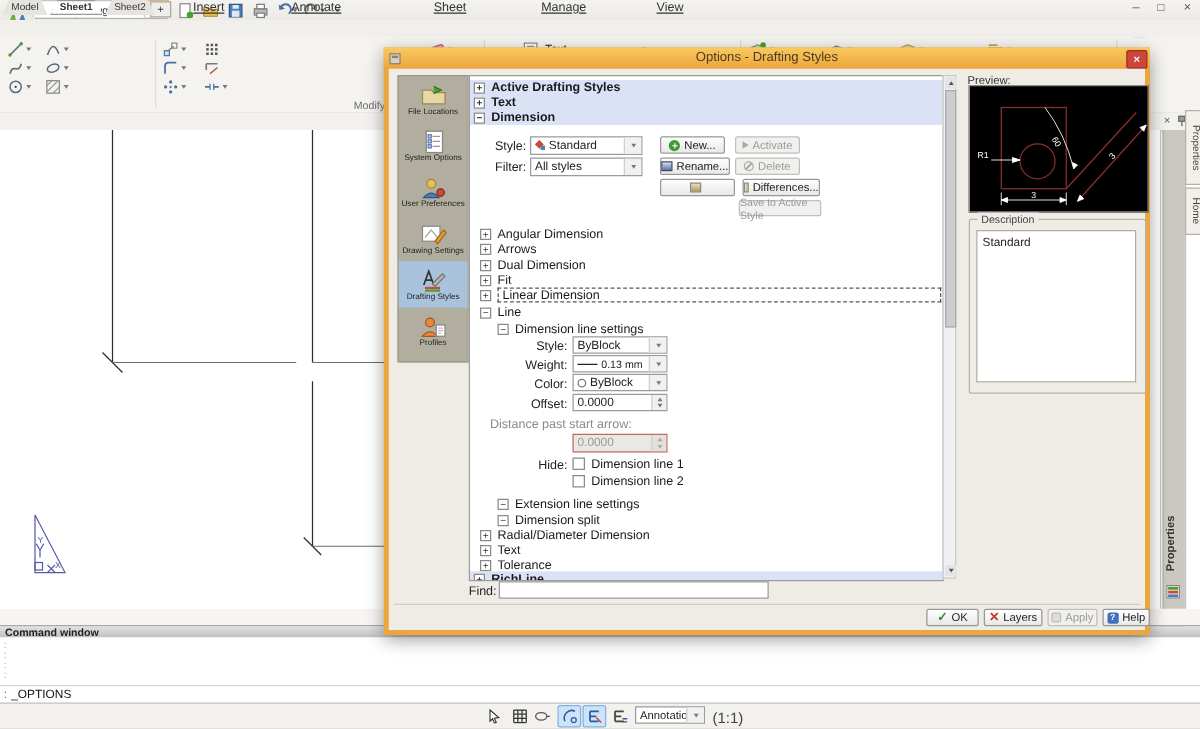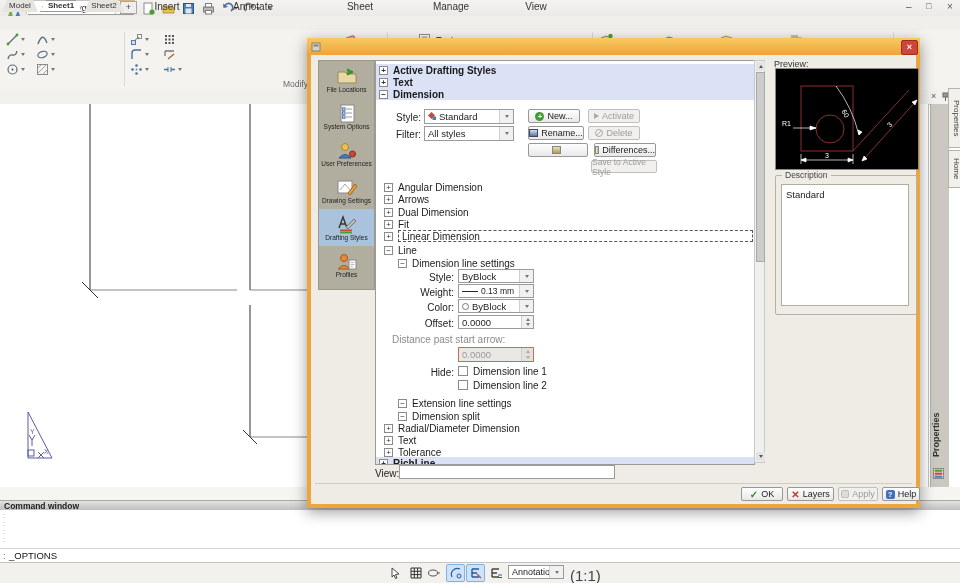--- a/index.html
+++ b/index.html
@@ -4,21 +4,21 @@
 <style>
   html,body{margin:0;padding:0;background:#888;}
   #app{position:relative;width:960px;height:583px;overflow:hidden;background:#ffffff;
        font-family:"Liberation Sans",sans-serif;font-size:10px;color:#222;-webkit-font-smoothing:antialiased;}
   .a{position:absolute;}
   .tt{white-space:nowrap;}
   
   #titlebar{left:0;top:0;width:960px;height:16px;background:linear-gradient(#f4f3f1,#eceae7);}
   #titletext{left:0;top:2px;width:960px;text-align:center;font-size:10.5px;color:#555;}
   #tabrow{left:0;top:16px;width:960px;height:14px;background:#f1efec;}
-  .rtab{position:absolute;top:0;height:13px;line-height:13px;text-align:center;font-size:10px;color:#333;}
+  .rtab{position:absolute;top:0;height:13px;line-height:13px;text-align:center;font-size:10px;color:#333;text-decoration:underline;}
   .rtab.active{background:#fbfaf8;border:1px solid #d9b27c;border-bottom:none;font-weight:bold;}
   #ribbon{left:0;top:30px;width:960px;height:60px;background:#f4f3f0;border-bottom:1px solid #d2d0cc;}
   .gdiv{position:absolute;top:2px;width:1px;height:54px;background:#dddbd7;}
   .glabel{position:absolute;top:49px;font-size:8.5px;color:#6b6b6b;text-align:center;}
   .icell{position:absolute;height:13px;display:flex;align-items:center;gap:2px;}
   .mi{width:13px;height:13px;display:block;}
   .trism{width:0;height:0;border-left:2.5px solid transparent;border-right:2.5px solid transparent;border-top:3.5px solid #777;}
   #docbar{left:0;top:90px;width:948px;height:14px;background:#f2f1ee;border-bottom:1px solid #c8c6c2;}
   #doctab{left:26px;top:0px;width:88px;height:13px;background:#ffffff;border:1px solid #c8c6c2;border-bottom:none;
           display:flex;align-items:center;justify-content:center;gap:6px;font-size:8.5px;}
@@ -453,28 +453,29 @@
         <path d="M2,2 H9 M2,6 H7 M2,10 H9 M2,2 V10" stroke="#444" stroke-width="1.4"></path>
         <path d="M8,8 H12 M8,10.5 H12" stroke="#2a5aa0" stroke-width="1.1"></path>
       </svg>
   </div>
   <div class="a combo" style="left:508px;top:565px;width:56px;height:14px;">
     <span style="font-size:9px;">Annotation</span>
     <span class="ab">
         <span class="trism"></span>
       </span>
   </div>
-  <span class="a tt" style="left:570px;top:567px;font-size:15px;color:#444;">(1:1)</span>
+  <span class="a tt" style="left:570px;top:567px;font-size:12px;color:#444;">(1:1)</span>
 
   <div class="a" id="dialog">
     <div class="a" id="dlgtitle"></div>
     <svg class="a" style="left:4px;top:4px;" width="10" height="10" viewBox="0 0 10 10">
         <rect x="1" y="1" width="8" height="8" fill="#d9d2c2" stroke="#8a8272"></rect>
         <rect x="2.5" y="2.5" width="5" height="2" fill="#8a8272"></rect>
       </svg>
+    <div class="a tt" id="dlgtitletext">Options - Drafting Styles</div>
     <div class="a" id="dlgclose">×</div>
 
     <div class="a" id="dlgbody">
 
       <div class="a" id="navstrip">
         <div class="navitem">
           <svg viewBox="0 0 22 19">
               <path d="M2,16 L2,5 L9,5 L11,7 L20,7 L20,16 Z" fill="#e8d8a8" stroke="#9a8a5a"></path>
               <path d="M11,2 L17,5 L11,8" fill="#4aa02c" stroke="#2c7a1a"></path>
             </svg>
@@ -693,21 +694,21 @@
       <div class="a" id="vsb">
         <div style="position:absolute;top:1px;left:1px;width:9px;height:9px;display:flex;align-items:center;justify-content:center;background:#e4e4e4;">
             <span class="triu" style="border-bottom-color:#555;"></span>
           </div>
         <div style="position:absolute;top:11px;left:1px;width:9px;height:190px;background:#cdcdcd;border:1px solid #a9a9a9;box-sizing:border-box;"></div>
         <div style="position:absolute;bottom:1px;left:1px;width:9px;height:9px;display:flex;align-items:center;justify-content:center;background:#e4e4e4;">
             <span class="trism" style="border-top-color:#555;"></span>
           </div>
       </div>
 
-      <span class="a flabel" style="left:64px;top:413px;width:22px;text-align:left;">View:</span>
+      <span class="a flabel" style="left:64px;top:413px;width:22px;text-align:left;">Find:</span>
       <input class="a" style="left: 88px; top: 410px; width: 210px; height: 12px; border: 1px solid rgb(155, 155, 155); font-size: 9px; padding: 0px 2px;" value="">
 
       <span class="a tt" style="left:463px;top:4px;font-size:9px;color:#333;">Preview:</span>
       <div class="a" style="left:464px;top:13px;width:142px;height:100px;background:#000;border:1px solid #8a8a8a;">
         <svg width="142" height="100" viewBox="0 0 142 100">
           <g stroke="#8b2f2f" fill="none" stroke-width="1">
             <rect x="25" y="17" width="52" height="65"></rect>
             <circle cx="54" cy="60" r="14"></circle>
             <line x1="77" y1="82" x2="133" y2="21"></line>
             <line x1="86" y1="92" x2="141" y2="31"></line>

